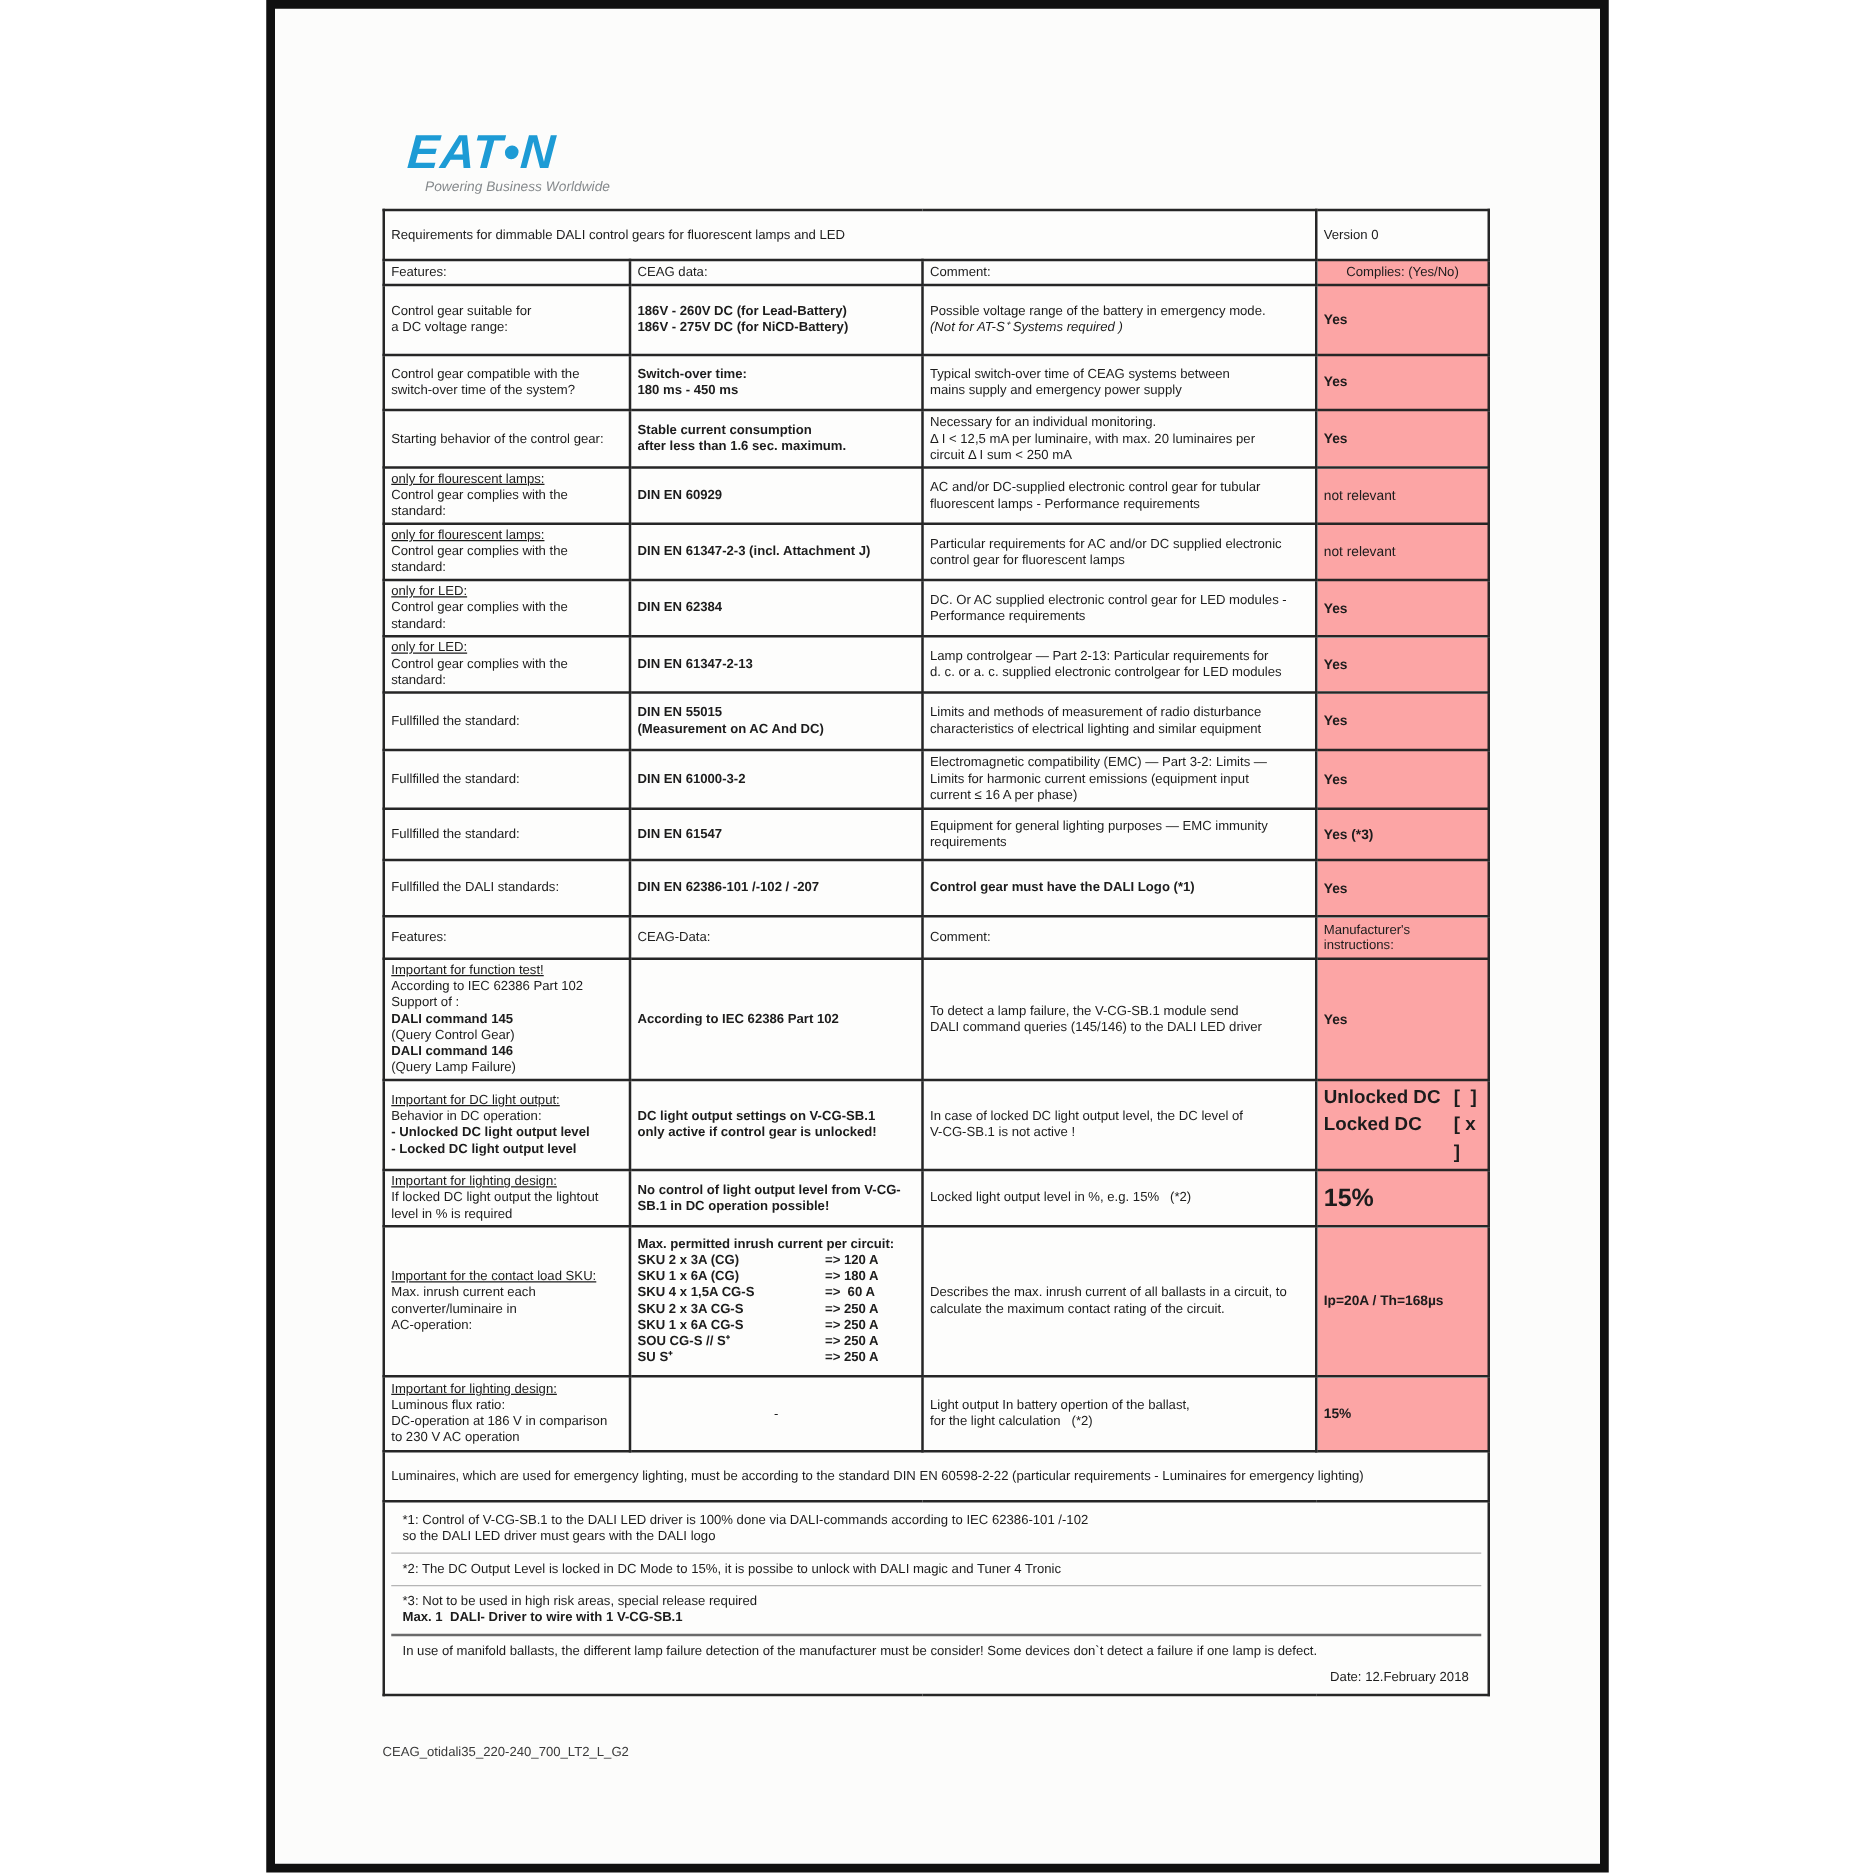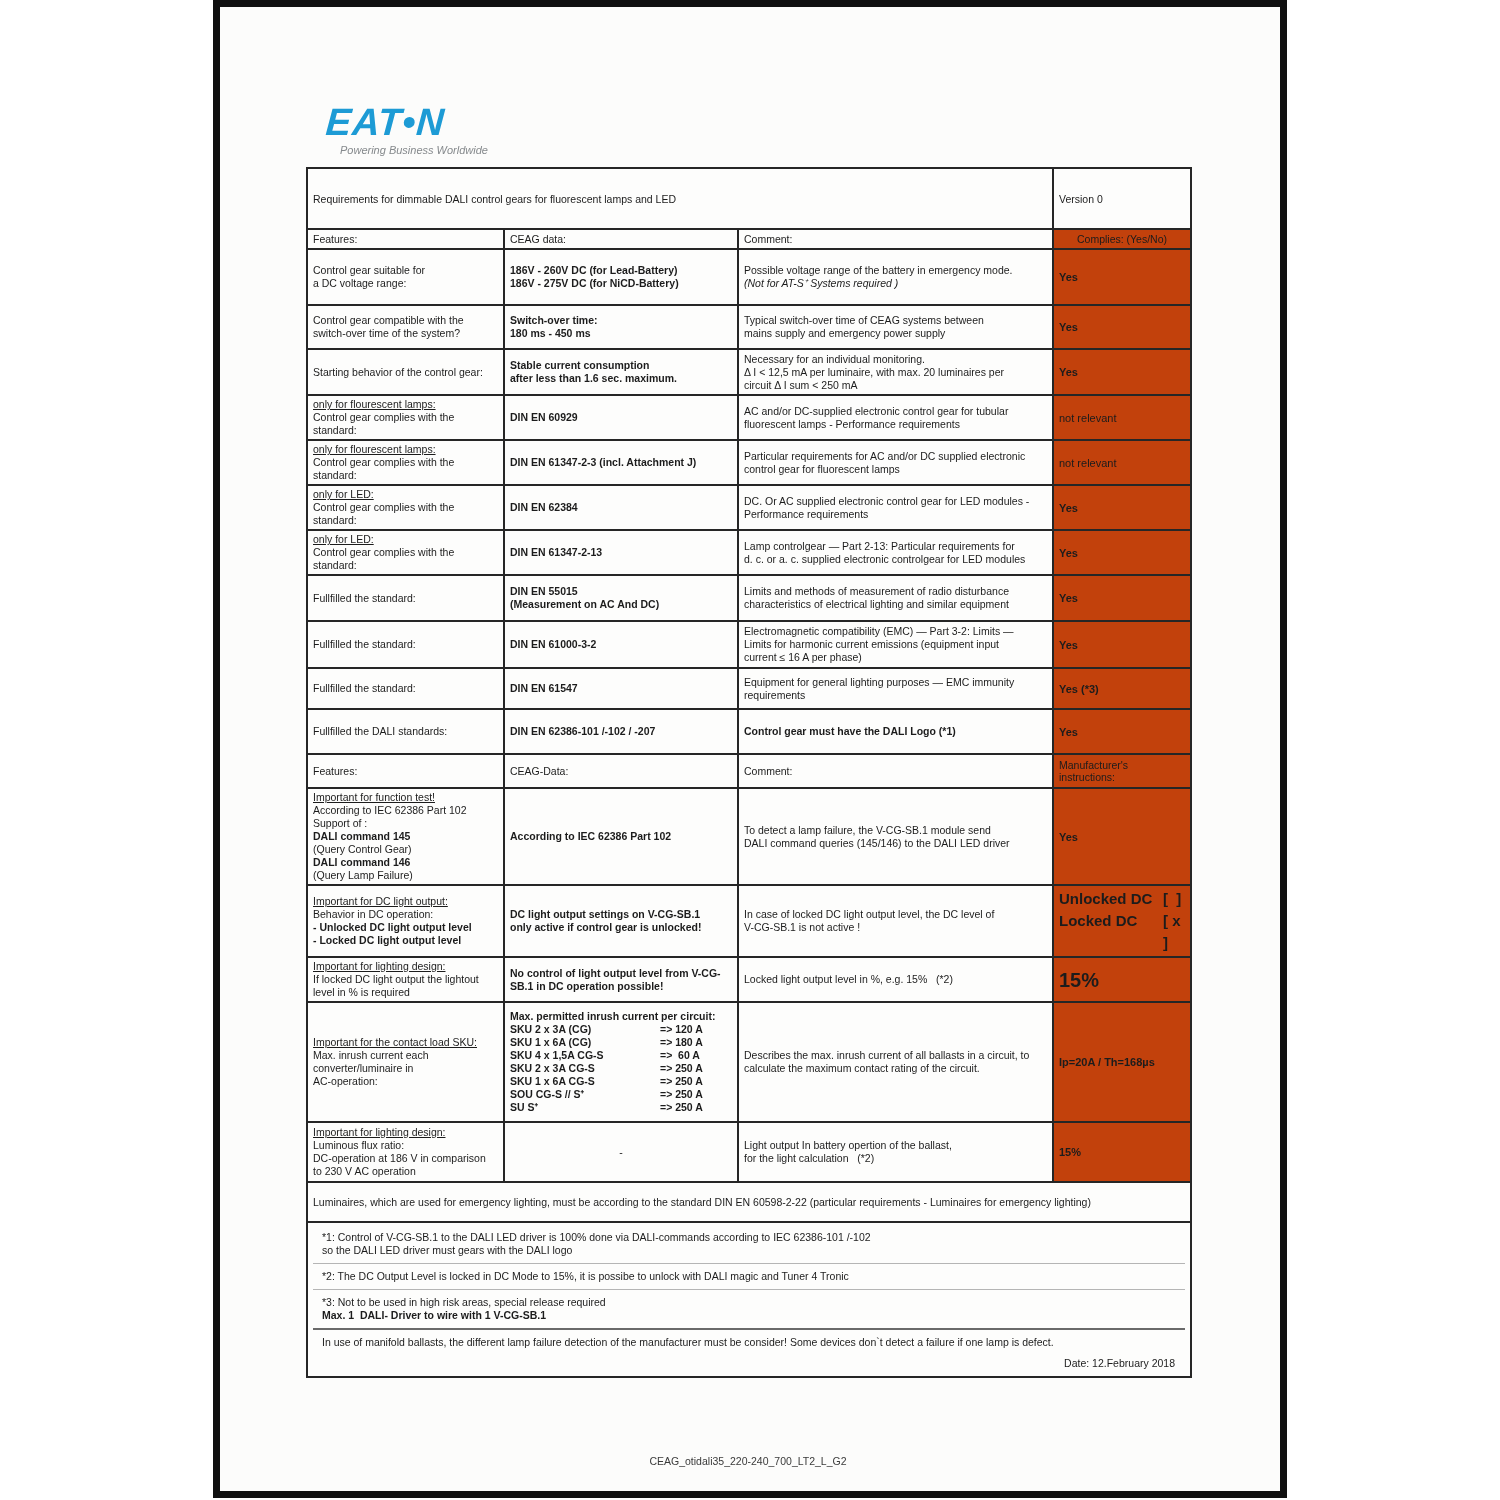--- a/index.html
+++ b/index.html
@@ -18,38 +18,38 @@
   table.doc td, table.doc th{border:2px solid #262626;padding:2px 5px;vertical-align:middle;
             font-size:10.5px;text-align:left;font-weight:normal;overflow:hidden;}
   .title-cell{font-size:17px;font-weight:bold;text-align:center;}
   .version-cell{font-size:17px;font-weight:bold;text-align:center;}
   .mfr-cell div{font-weight:bold;font-size:11px;line-height:15px;}
   .type-cell{vertical-align:top;}
   .type-label{font-weight:bold;font-size:11px;text-align:center;margin:6px 0 14px 0;}
   .type-value{font-weight:bold;font-size:11px;padding-left:14px;}
   th.hdr{font-weight:bold;font-size:11px;}
   th.hdr2{border-top:3px solid #111;}
-  .gray{background:#c2410c;}
+  .gray{background:#fca5a5;}
   .col-y{text-align:center;}
   .ln{line-height:13px;white-space:pre-wrap;}
   .col-y .ln{font-size:11px;line-height:14px;}
   .fb{font-weight:bold;}.fu{text-decoration:underline;}.fi{font-style:italic;}.fc{text-align:center;}
   .pair{display:grid;grid-template-columns:150px auto;}
   .dccell{text-align:left;padding-left:8px;}
   .dccell .ln{font-size:15px;line-height:22px;}
   .dccell .pair{grid-template-columns:104px auto;}
   .xl .ln{font-size:20px;line-height:24px;}
   .note-cell{font-size:8.5px;padding:1px 4px;line-height:10px;}
   .lum-cell{font-weight:bold;text-align:center;font-size:11px;line-height:16px;padding:6px 36px;}
   .fn-cell{padding:0;vertical-align:top;}
   .fn-group{padding:6px 9px;font-size:10.5px;line-height:14px;}
   .fn-sep{border-top:1px solid #b5b5b5;}
   .fn-heavy{border-top:2px solid #6a6a6a;}
   .fn-date{text-align:right;padding:2px 10px 5px 0;font-size:10.5px;}
-  .footer-file{position:absolute;left:86px;top:1448px;width:884px;text-align:center;
+  .footer-file{position:absolute;left:86px;top:1389px;width:884px;text-align:left;
                font-size:10.5px;color:#3a3a3a;}
 </style>
 </head>
 <body>
 
 <div class="canvas">
   <div class="page">
 
     <div class="logo-block">
       <div class="brand">EAT•N</div>
@@ -57,21 +57,21 @@
     </div>
 
     <table class="doc">
       <colgroup>
         <col style="width:197px">
           <col style="width:234px">
           <col style="width:315px">
           <col style="width:138px">
       </colgroup>
       <tbody id="tbody">
-          <tr style="height: 61px;">
+          <tr style="height: 40px;">
             <td class="title-cell" colspan="3">Requirements for dimmable DALI control gears for fluorescent lamps and LED</td>
             <td class="version-cell">Version 0</td>
           </tr>
           <tr style="height: 20px;">
             <th class="hdr">Features:</th>
             <th class="hdr">CEAG data:</th>
             <th class="hdr">Comment:</th>
             <th class="hdr gray" style="text-align: center;">Complies: (Yes/No)</th>
           </tr>
           <tr style="height: 56px;">

